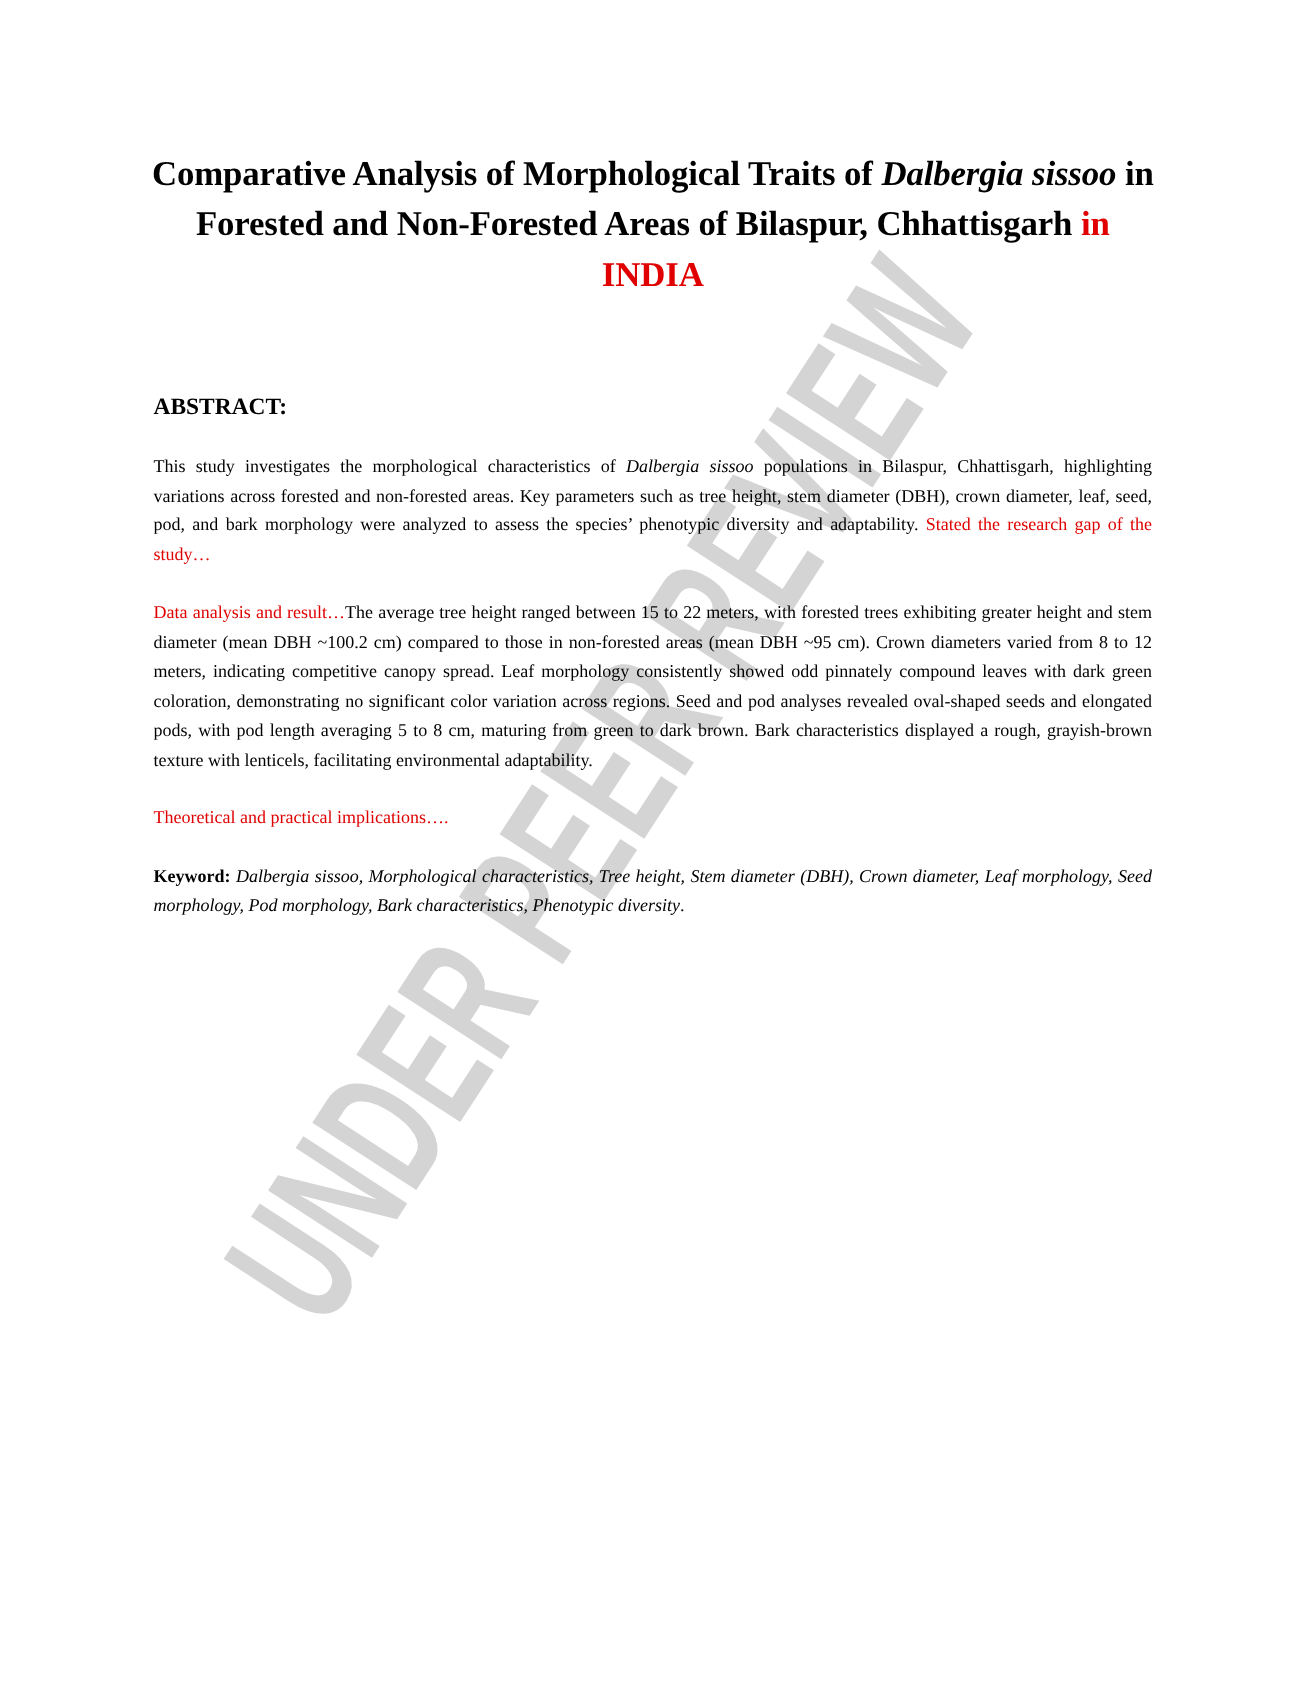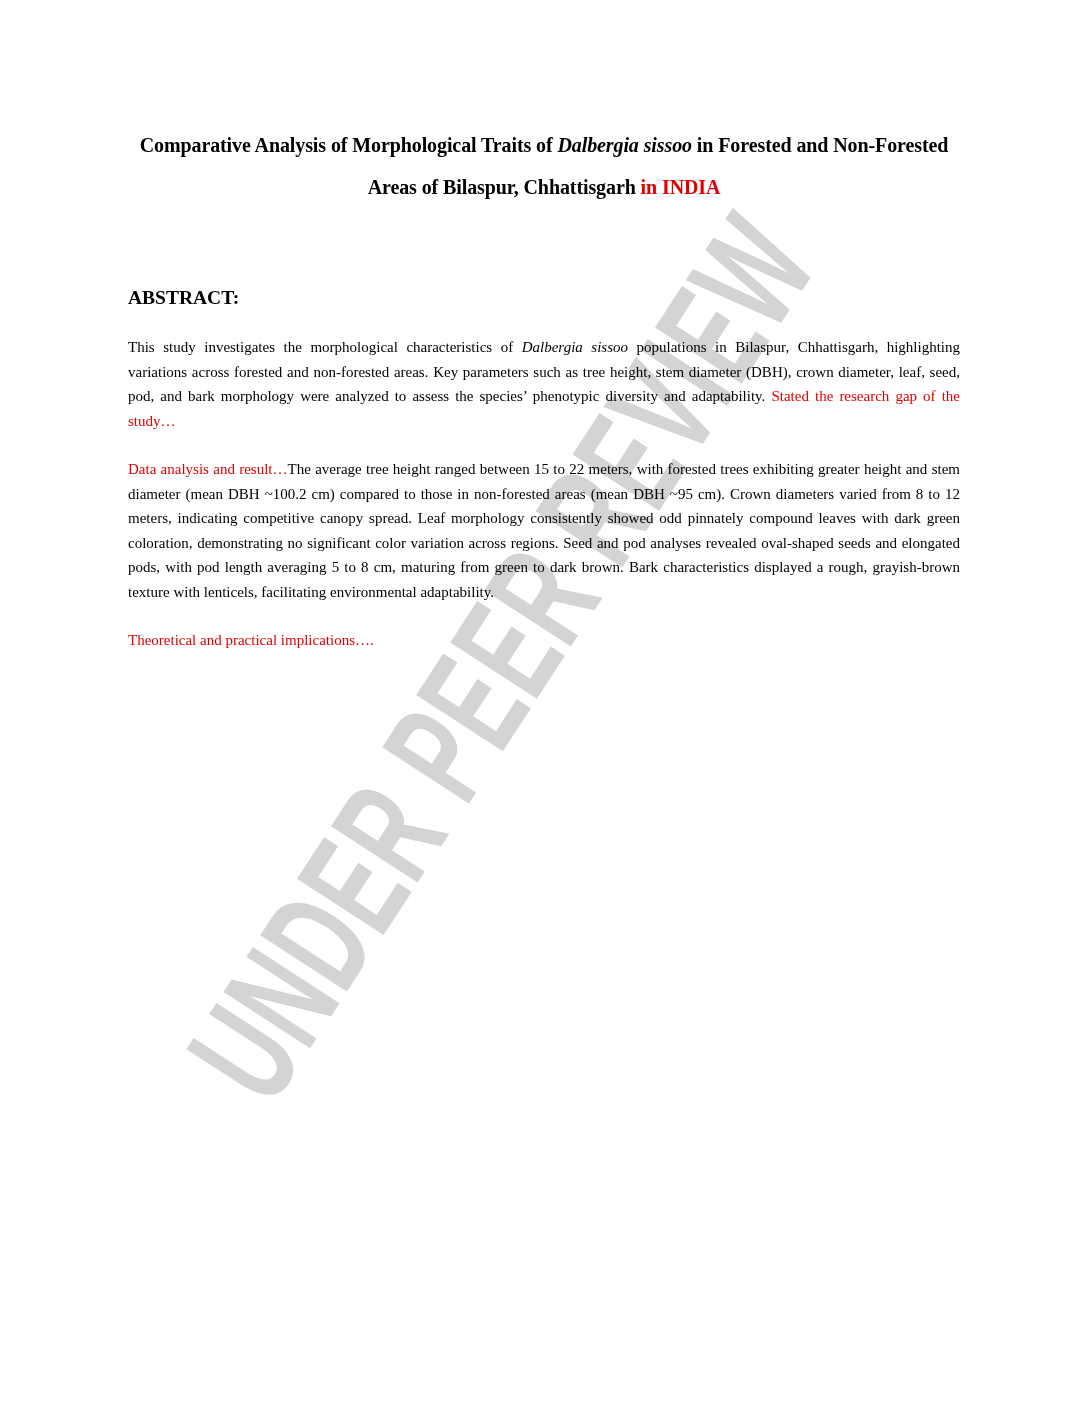--- a/index.html
+++ b/index.html
@@ -10,21 +10,21 @@
   .watermark {
     position: absolute; left: 0; top: 0; width: 1088px; height: 1408px;
     pointer-events: none; z-index: 0;
   }
   .watermark text {
     font-family: "Liberation Sans", "DejaVu Sans", sans-serif;
     font-weight: bold; font-size: 150px; fill: #d4d4d4; letter-spacing: 2px;
   }
   .page { position: absolute; left: 128px; top: 124px; width: 832px; z-index: 1; }
   .title {
-    text-align: center; font-weight: bold; font-size: 20px; line-height: 42px;
+    text-align: center; font-weight: bold; font-size: 29px; line-height: 42px;
     margin: 0 -10px; letter-spacing: -0.1px;
   }
   .red { color: #e00000; }
   .heading { font-weight: bold; font-size: 19.5px; margin-top: 78px; line-height: 24px; }
   p {
     font-size: 15px; line-height: 24.5px; text-align: justify; margin: 0;
   }
   .p-intro { margin-top: 25px; }
   .gap { margin-top: 24px; }
   .keyword-label { font-weight: bold; }
@@ -49,13 +49,16 @@
   </p>
 
 
   <p class="gap">
     <span class="red">Data analysis and result…</span><span>The average tree height ranged between 15 to 22 meters, with forested trees exhibiting greater height and stem diameter (mean DBH ~100.2 cm) compared to those in non-forested areas (mean DBH ~95 cm). Crown diameters varied from 8 to 12 meters, indicating competitive canopy spread. Leaf morphology consistently showed odd pinnately compound leaves with dark green coloration, demonstrating no significant color variation across regions. Seed and pod analyses revealed oval-shaped seeds and elongated pods, with pod length averaging 5 to 8 cm, maturing from green to dark brown. Bark characteristics displayed a rough, grayish-brown texture with lenticels, facilitating environmental adaptability.</span>
   </p>
 
   <p class="gap red">Theoretical and practical implications….</p>
 
 
+  <p class="gap">
+    <span class="keyword-label">Keyword:</span><i> Dalbergia sissoo, Morphological characteristics, Tree height, Stem diameter (DBH), Crown diameter, Leaf morphology, Seed morphology, Pod morphology, Bark characteristics, Phenotypic diversity</i><span>.</span>
+  </p>
 </div>
 
 </body></html>

